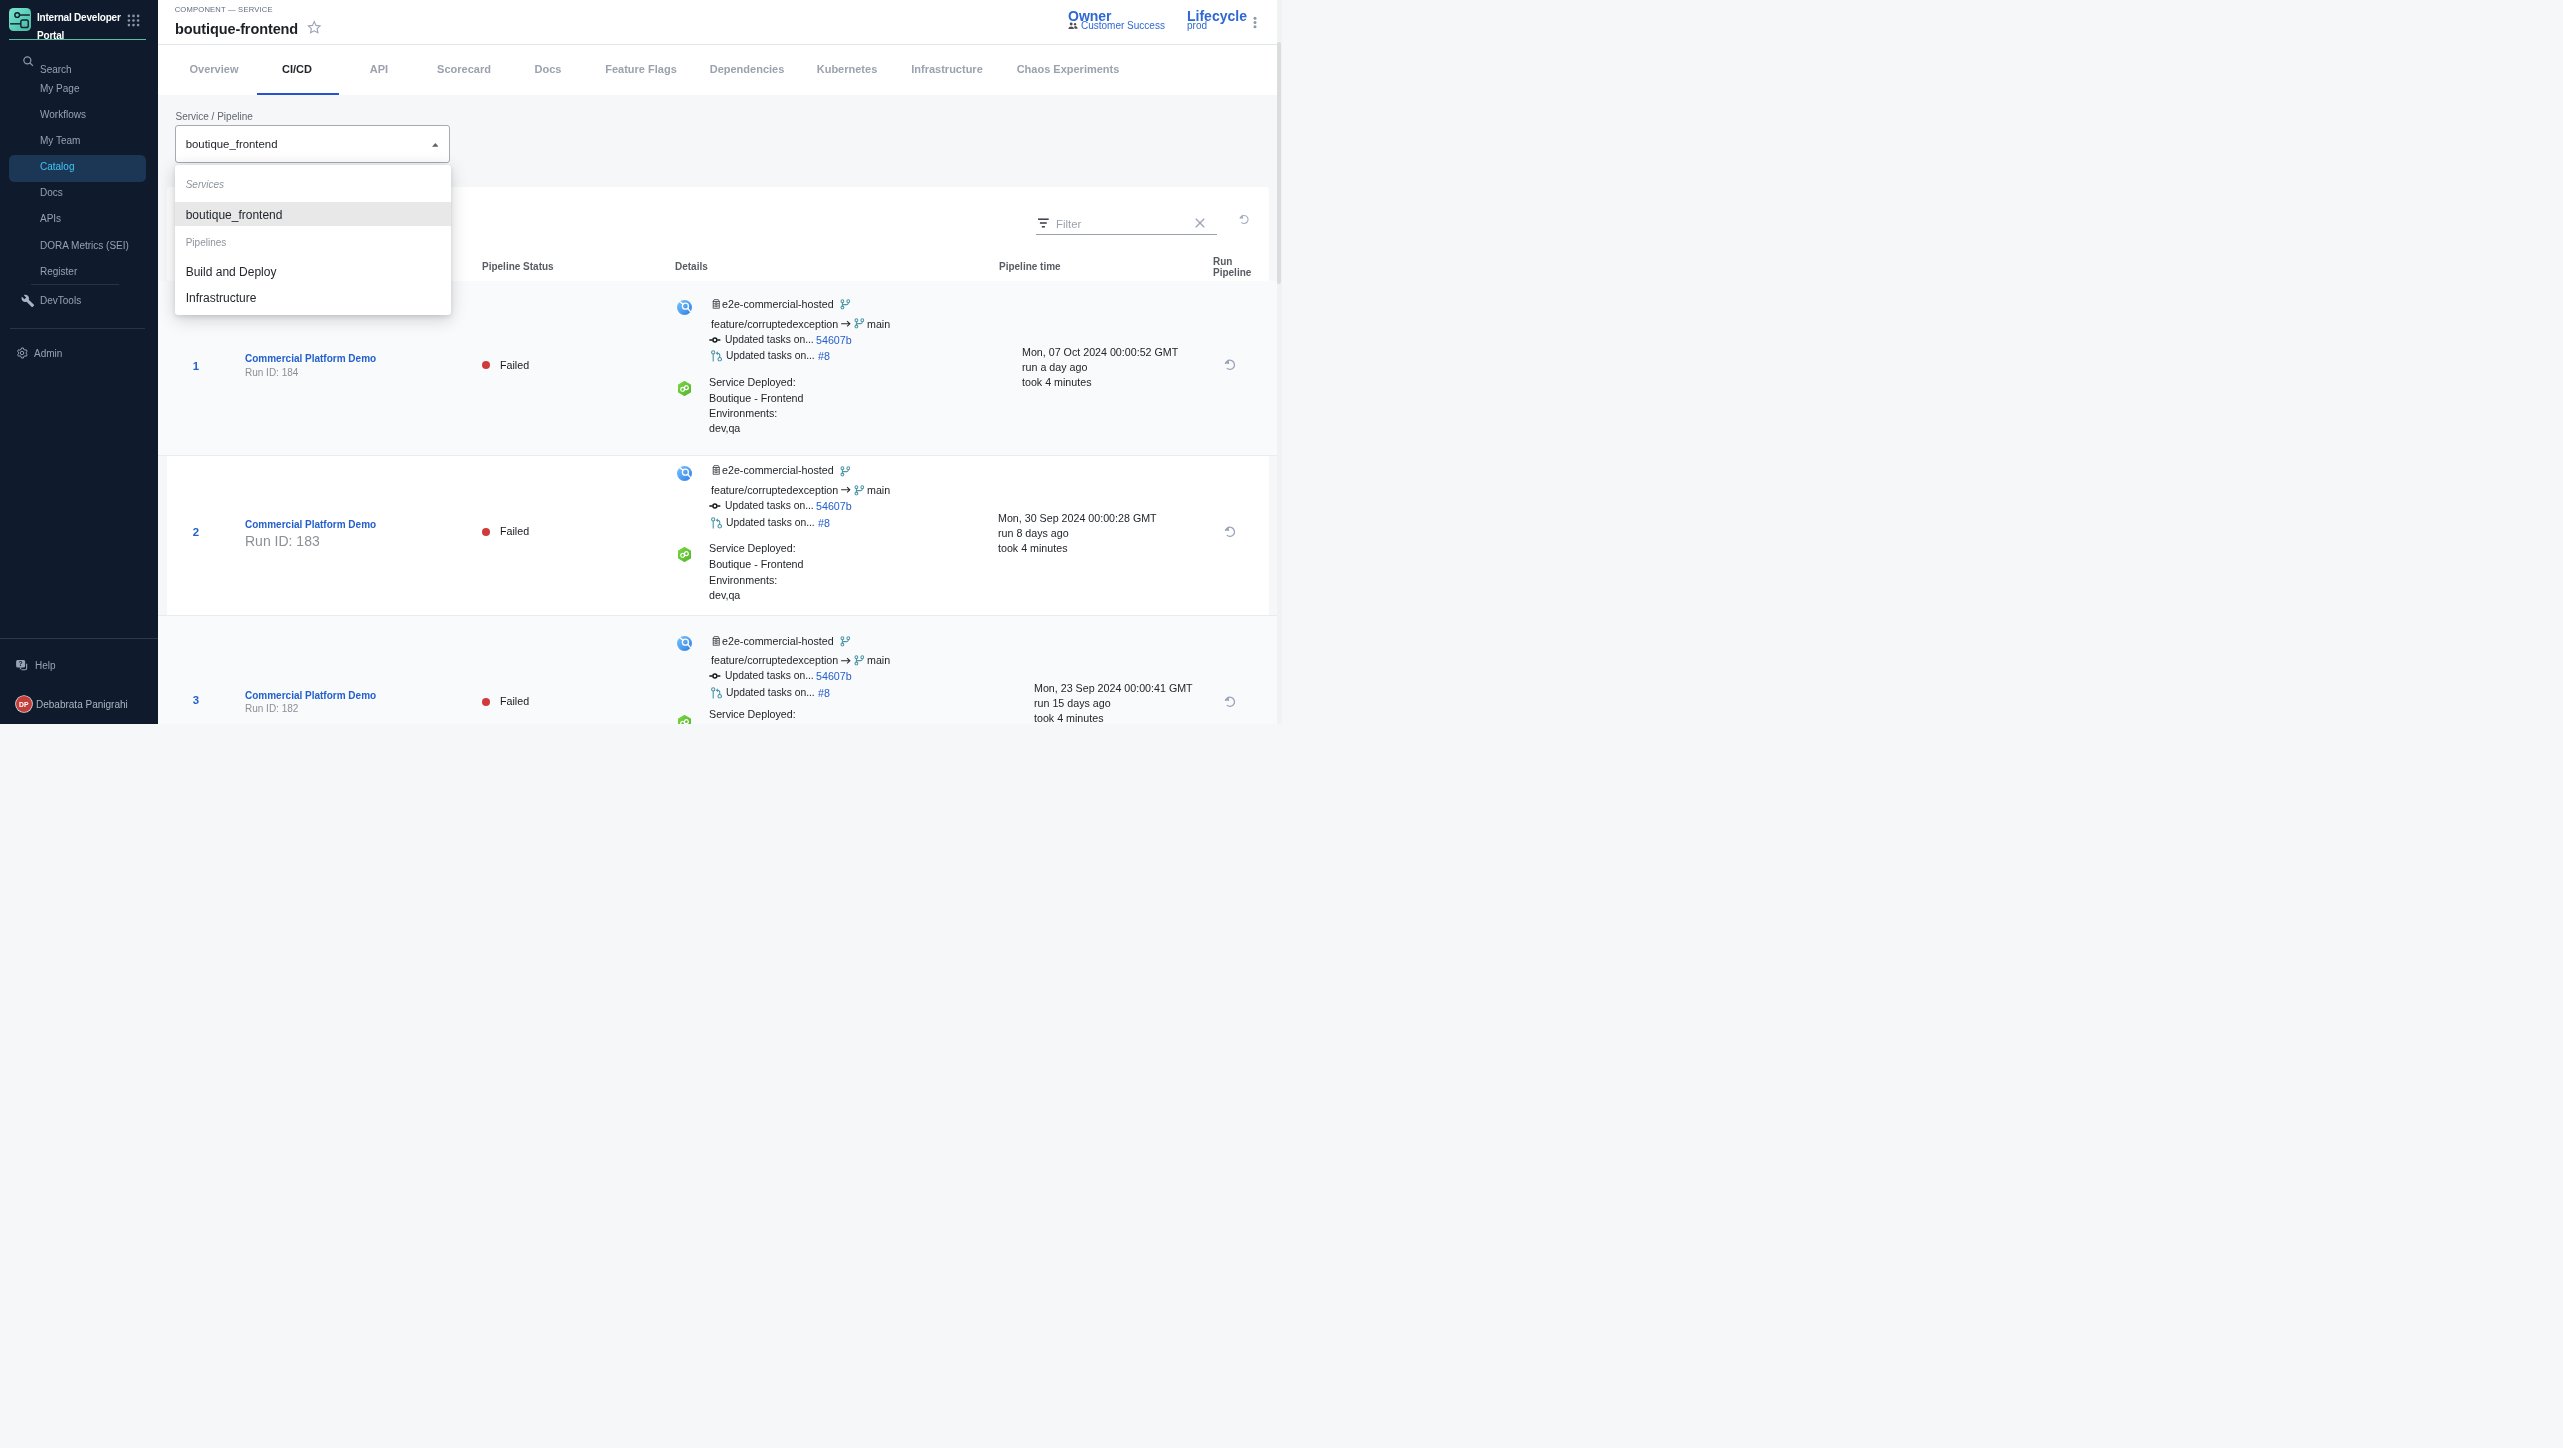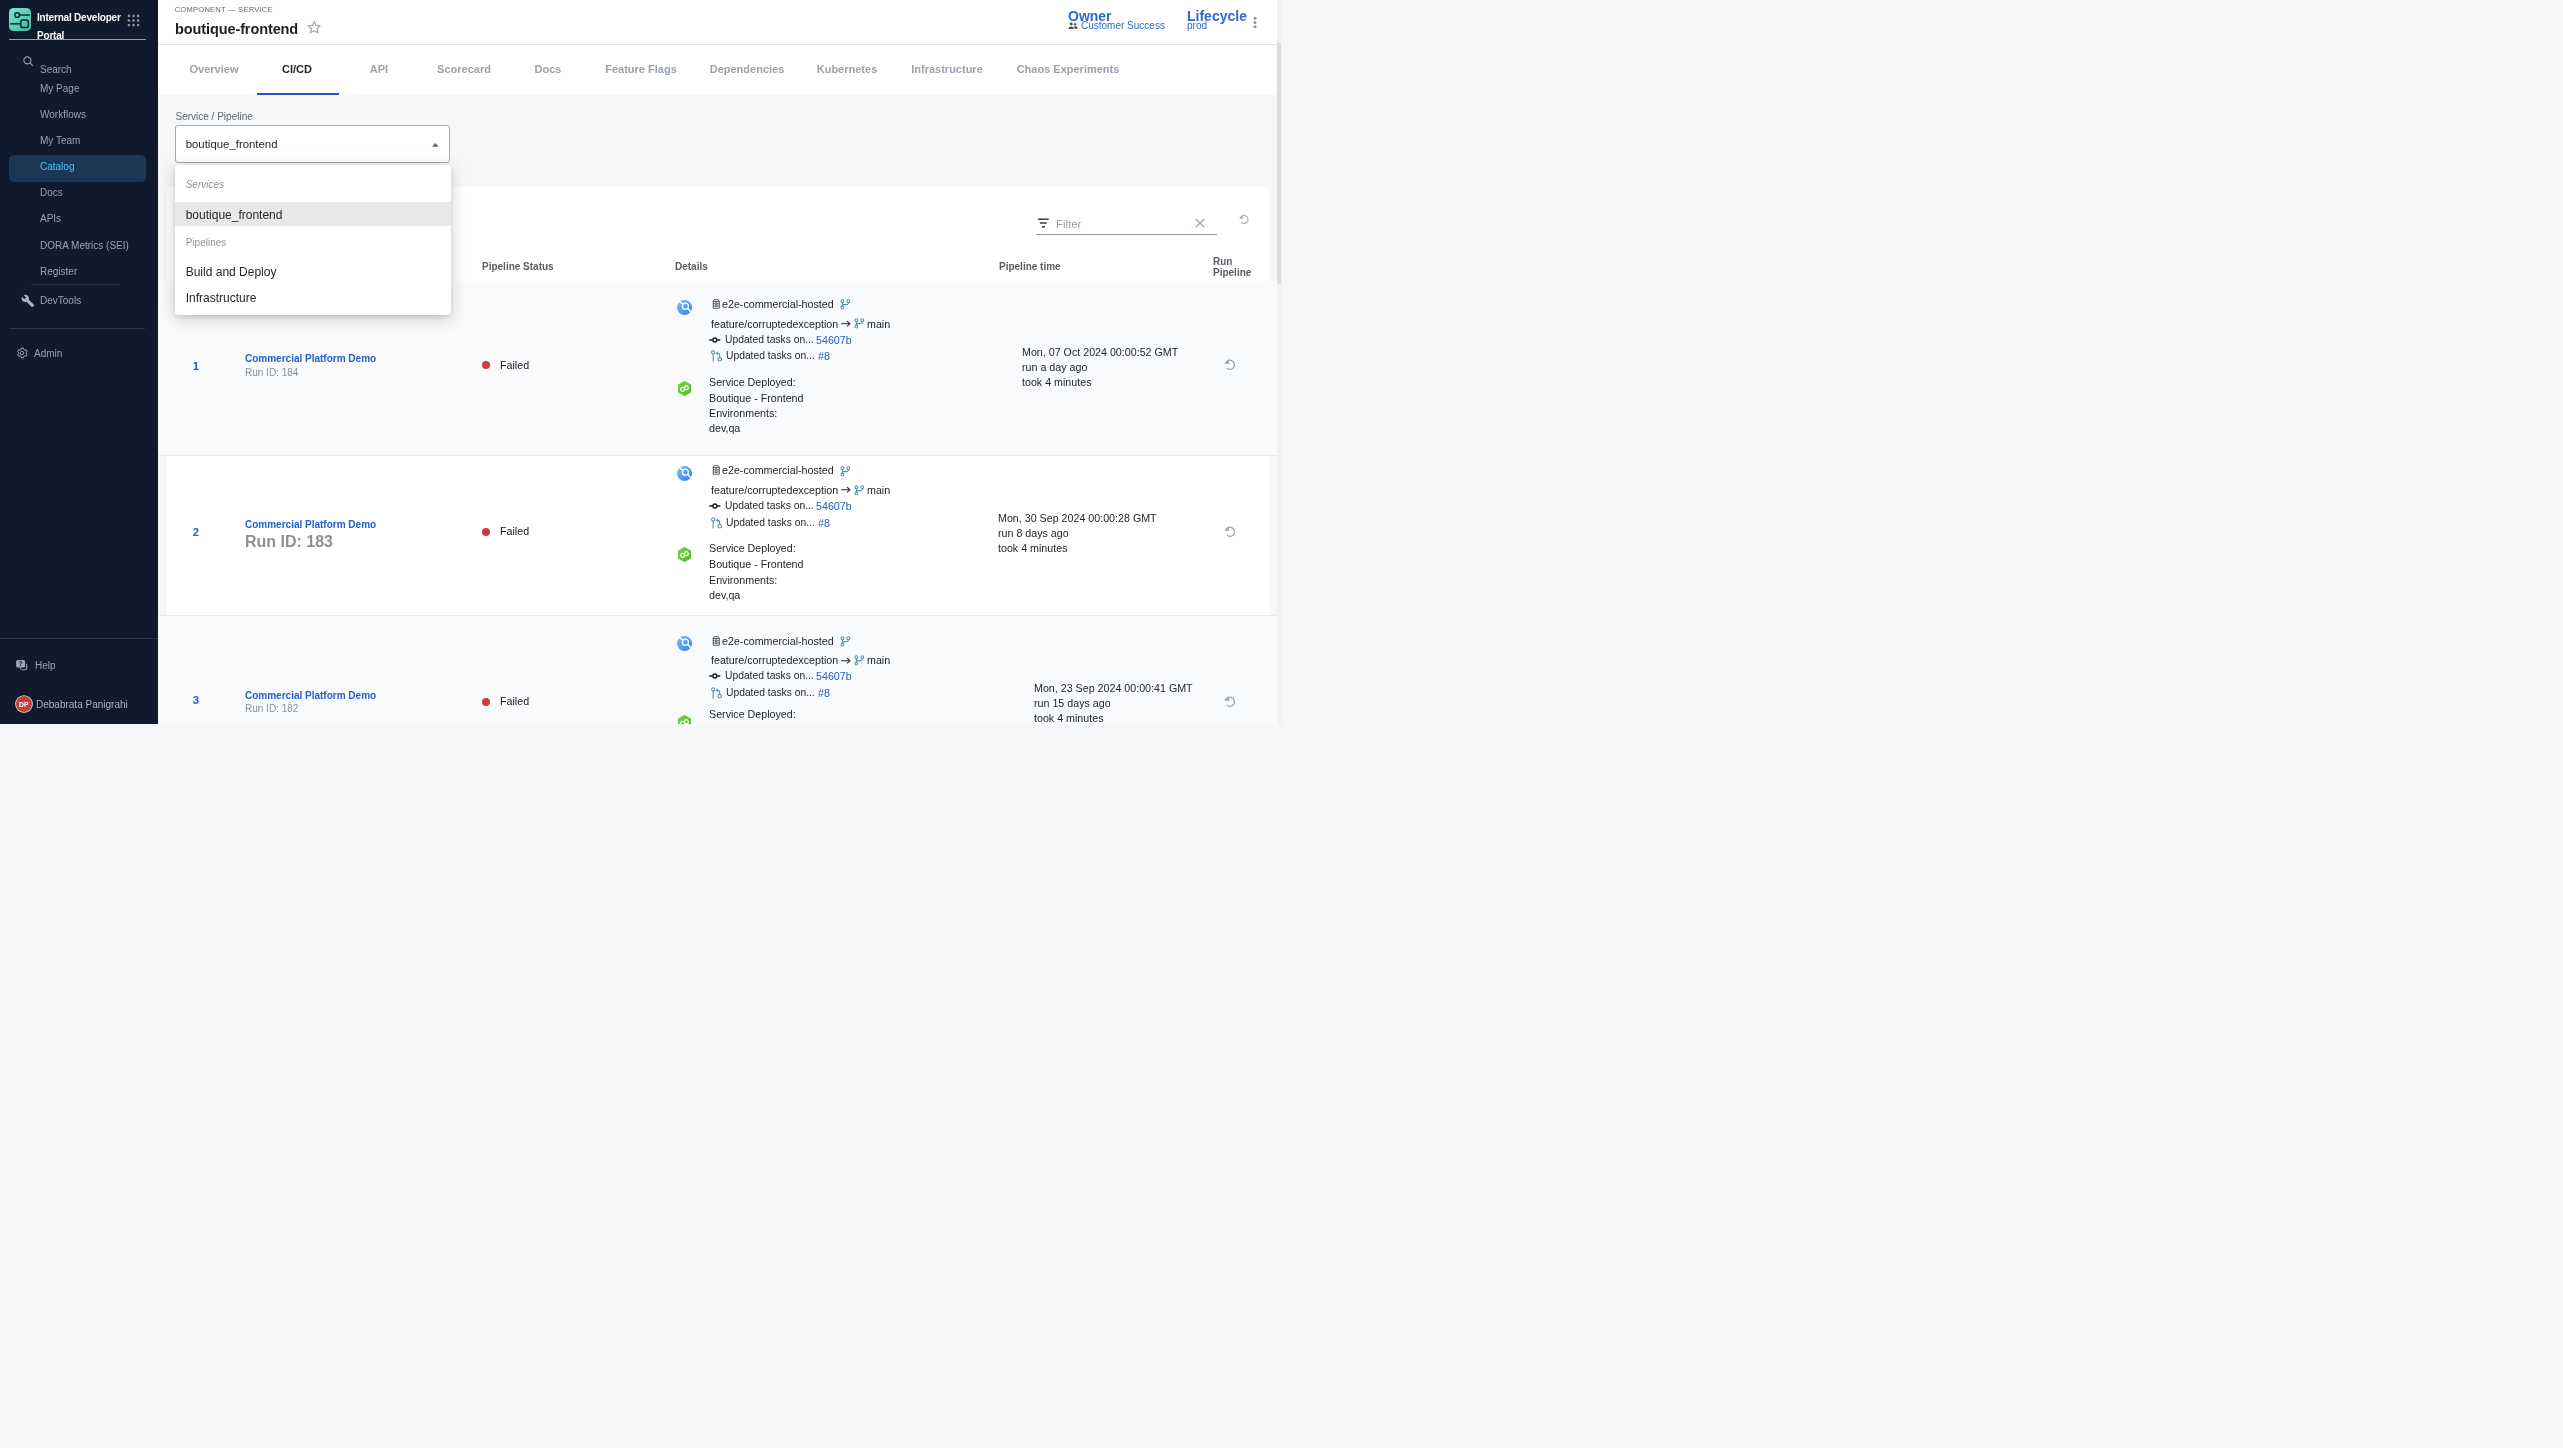--- a/index.html
+++ b/index.html
@@ -303,21 +303,21 @@
     <div class="det" style="left:551px; top:297px;">Boutique - Frontend</div>
     <div class="det" style="left:551px; top:312px;">Environments:</div>
     <div class="det" style="left:551px; top:327px;">dev,qa</div>
     <div class="det" style="left:840px; top:250px; line-height:14.8px;margin-left:24px;">Mon, 07 Oct 2024 00:00:52 GMT<br>run a day ago<br>took 4 minutes</div>
     <svg class="abs" style="left:1065px; top:263px;" width="13.7" height="13.7" viewBox="0 0 18 18">
         <use href="#undo"></use>
       </svg>
 
     <div class="abs" style="left:0; top:431px; width:76px; text-align:center; font-size:11.4px; font-weight:bold; color:#2460cc;">2</div>
     <div class="abs" style="left:87px; top:424px; font-size:10px; font-weight:bold; color:#2460cc;">Commercial Platform Demo</div>
-    <div class="abs" style="left:87px; top:438px; font-size:16px; color:#8b9097;font-weight:bold;">Run ID: 183</div>
+    <div class="abs" style="left:87px; top:438px; font-size:14px; color:#8b9097;">Run ID: 183</div>
     <div class="abs" style="left:324px; top:433px; width:8px; height:8px; border-radius:50%; background:#cf3b3a;"></div>
     <div class="abs" style="left:342px; top:430px; font-size:10.7px; color:#17191d;">Failed</div>
     <svg class="abs" style="left:519px; top:371px;" width="15" height="15" viewBox="0 0 20 20">
         <use href="#ci"></use>
       </svg>
     <svg class="abs" style="left:554px; top:370px;" width="8.4" height="10" viewBox="0 0 11 13">
         <use href="#db"></use>
       </svg>
     <div class="det" style="left:564px; top:369px;">e2e-commercial-hosted</div>
     <svg class="abs" style="left:682px; top:371px;" width="10.7" height="10.7" viewBox="0 0 14 14">

